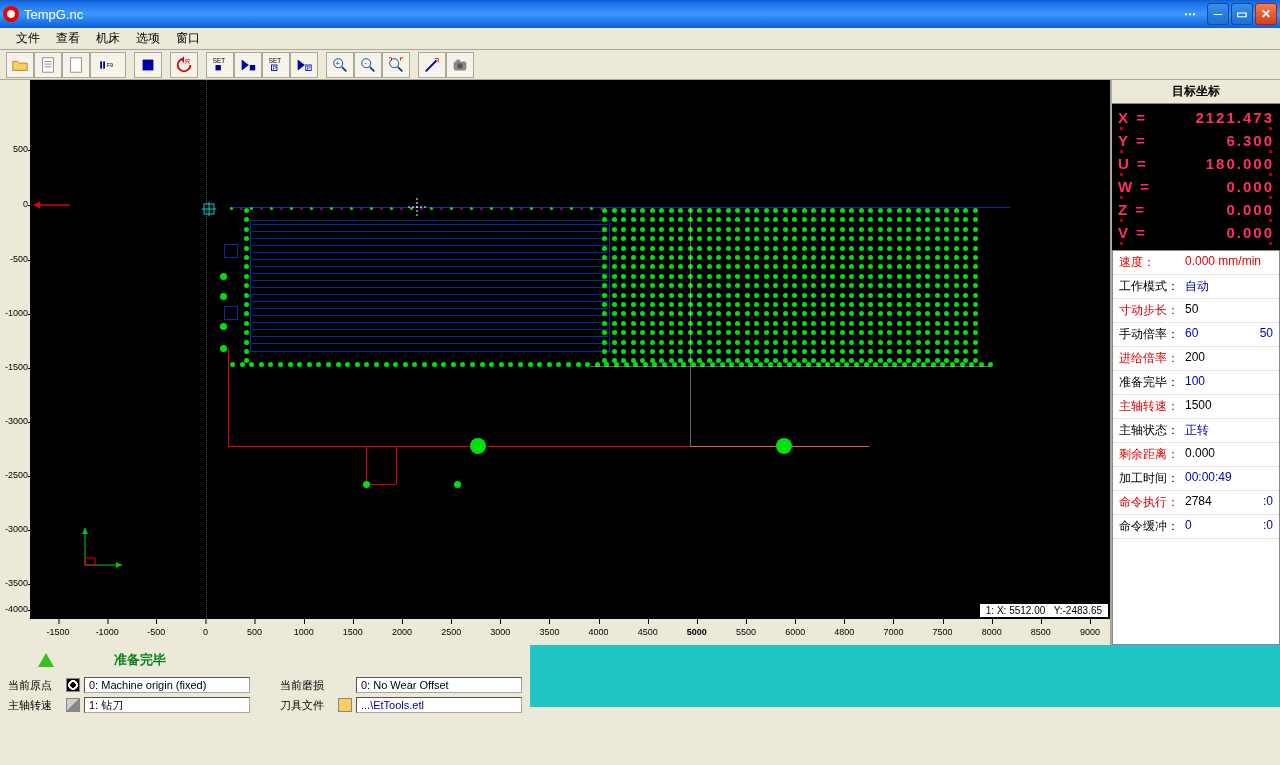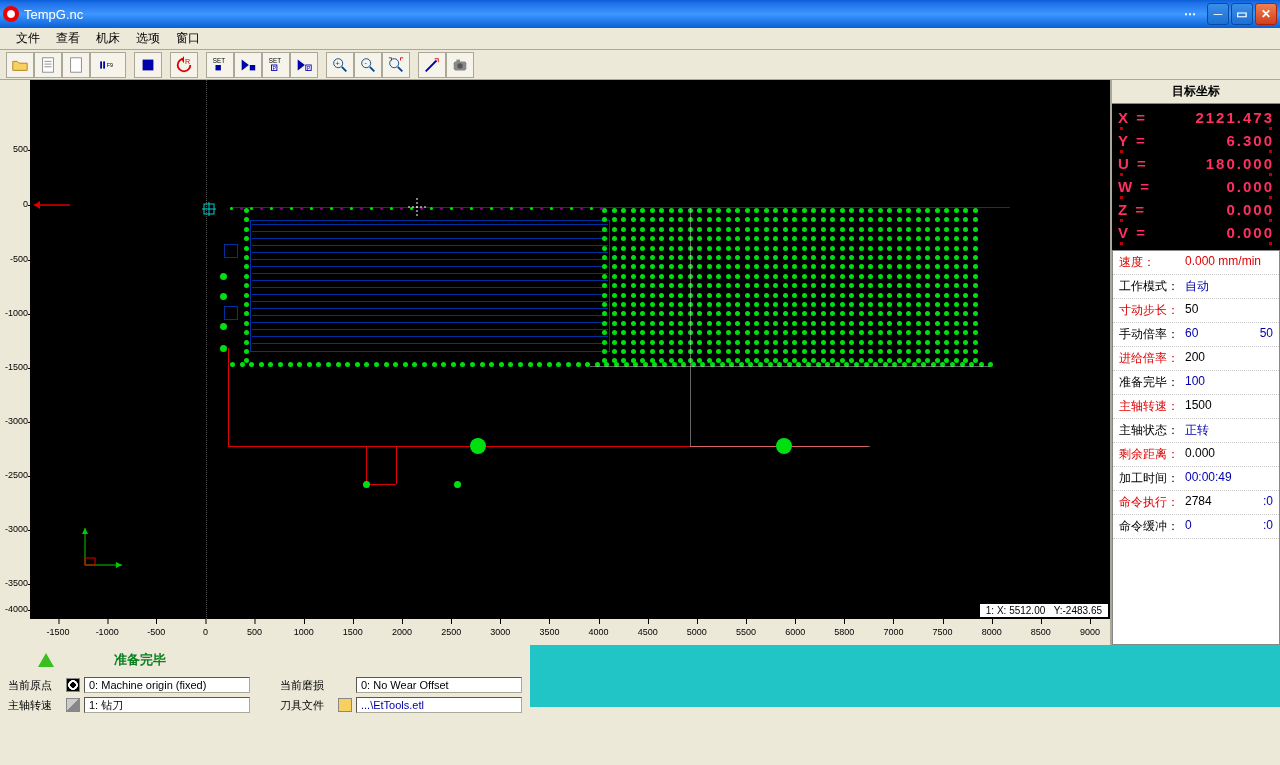--- a/index.html
+++ b/index.html
@@ -1132,24 +1132,24 @@
         <div class="tick" style="left: 175.429px;">0</div>
         <div class="tick" style="left: 224.571px;">500</div>
         <div class="tick" style="left: 273.714px;">1000</div>
         <div class="tick" style="left: 322.857px;">1500</div>
         <div class="tick" style="left: 372px;">2000</div>
         <div class="tick" style="left: 421.143px;">2500</div>
         <div class="tick" style="left: 470.286px;">3000</div>
         <div class="tick" style="left: 519.429px;">3500</div>
         <div class="tick" style="left: 568.571px;">4000</div>
         <div class="tick" style="left: 617.714px;">4500</div>
-        <div class="tick" style="left: 666.857px;">5000</div>
+        <div class="tick" style="left: 666.857px; font-weight: bold;">5000</div>
         <div class="tick" style="left: 716px;">5500</div>
         <div class="tick" style="left: 765.143px;">6000</div>
-        <div class="tick" style="left: 814.286px;">5800</div>
+        <div class="tick" style="left: 814.286px;">4800</div>
         <div class="tick" style="left: 863.429px;">7000</div>
         <div class="tick" style="left: 912.571px;">7500</div>
         <div class="tick" style="left: 961.714px;">8000</div>
         <div class="tick" style="left: 1010.86px;">8500</div>
         <div class="tick" style="left: 1060px;">9000</div>
       </div>
   </div>
 
   <div class="right-panel">
     <div class="coord-title">目标坐标</div>

